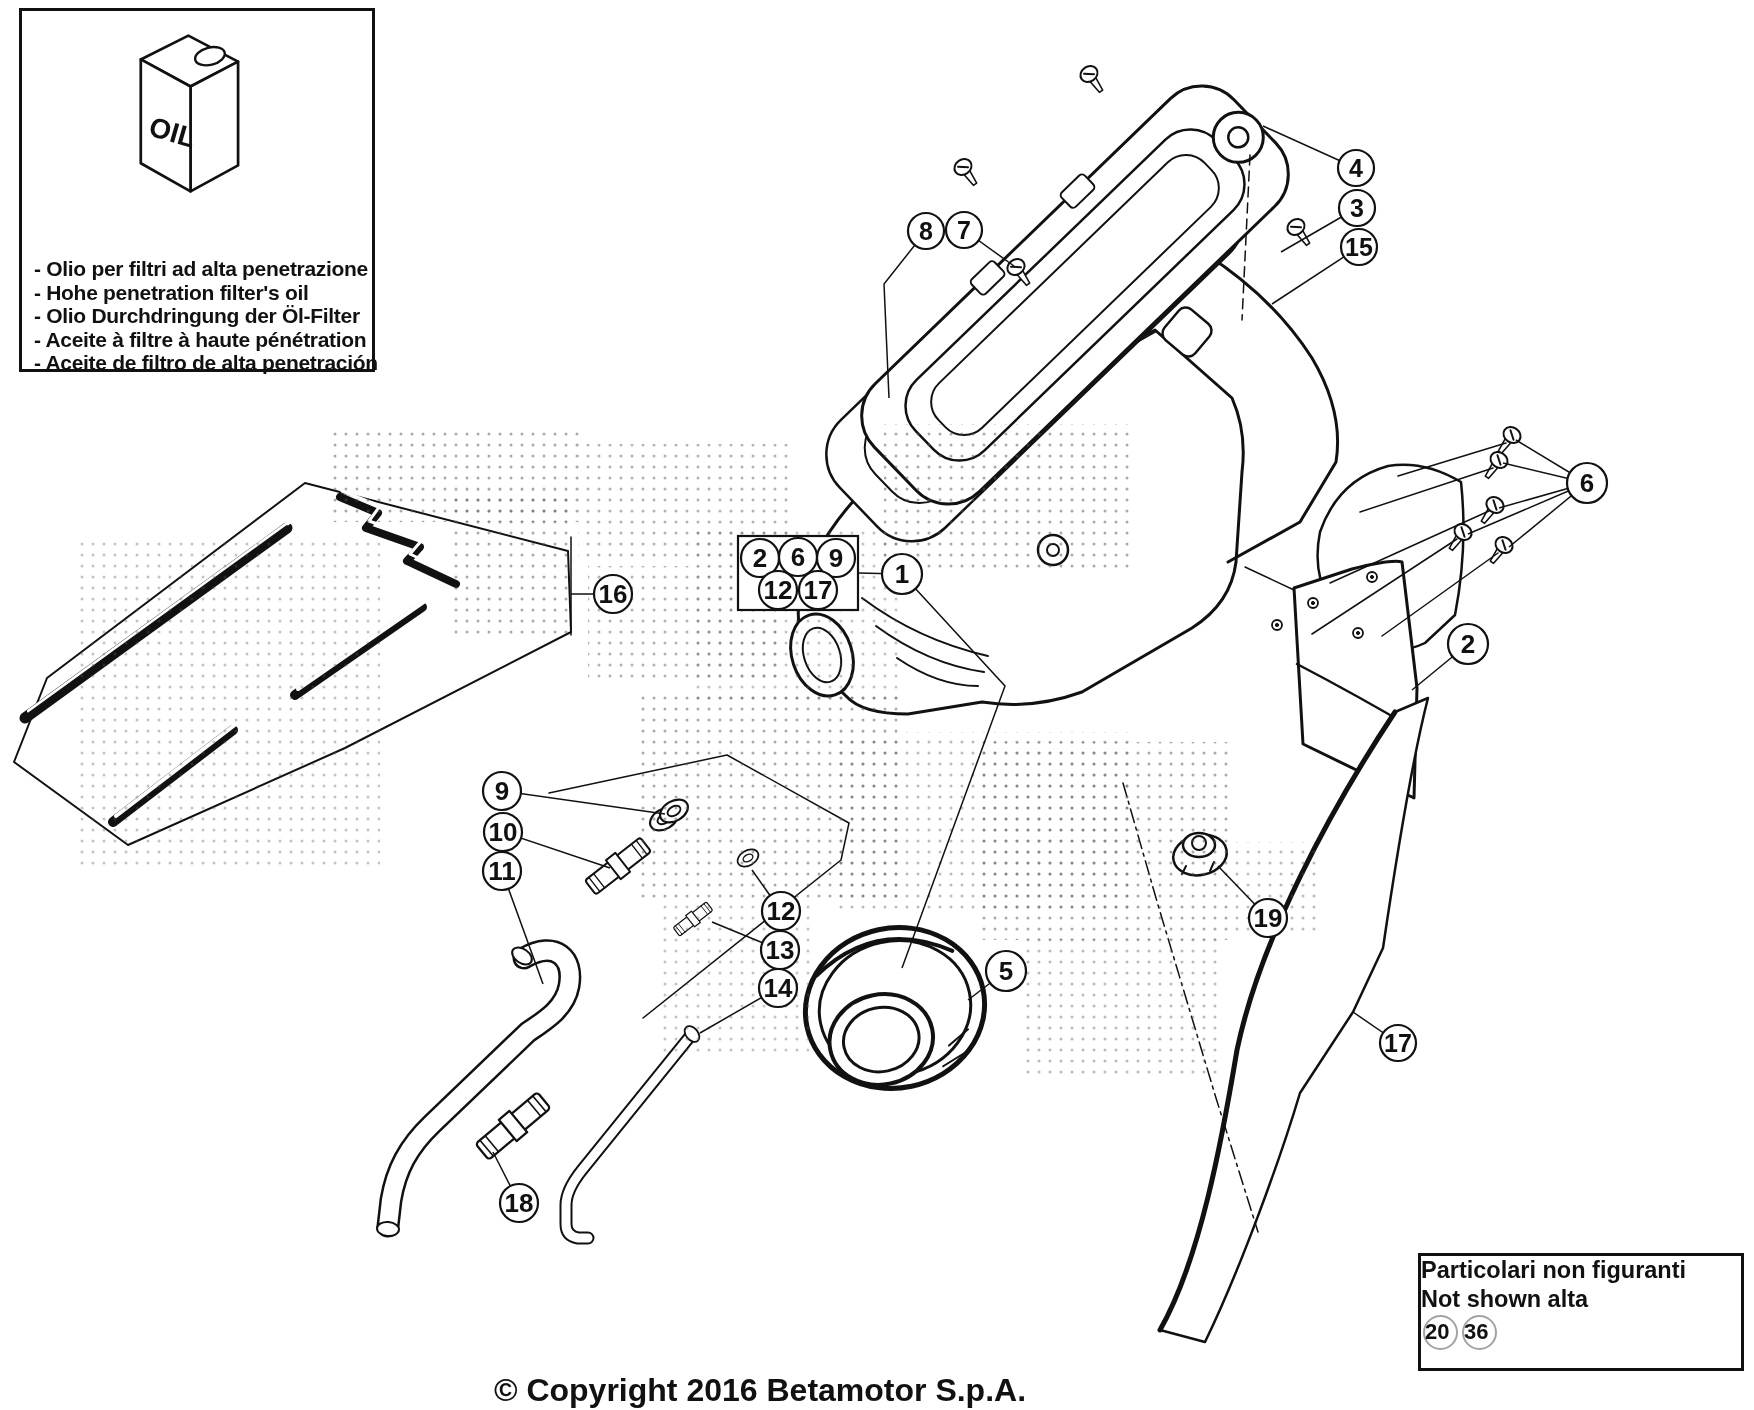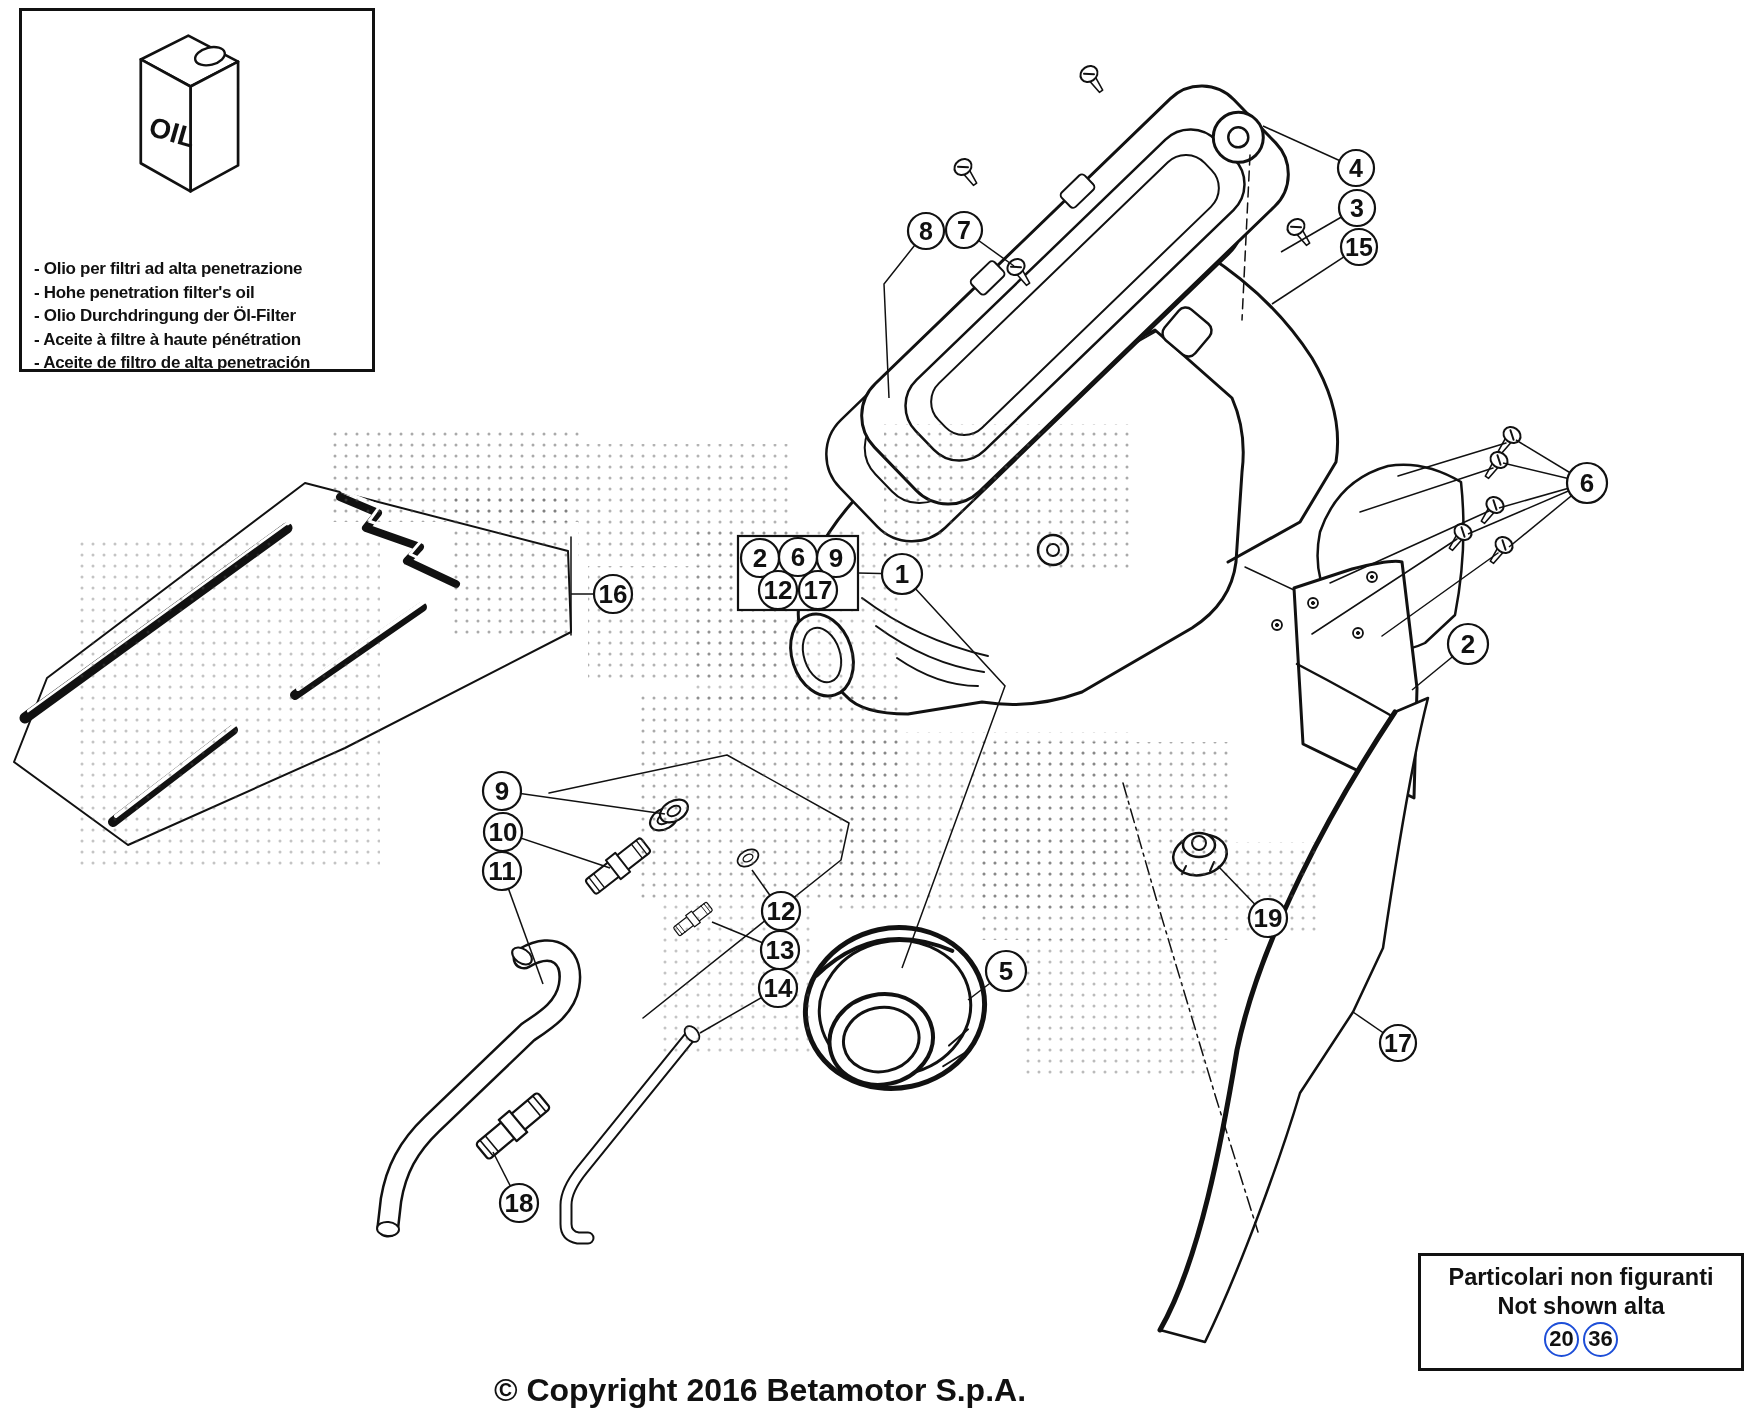--- a/index.html
+++ b/index.html
@@ -2,25 +2,25 @@
 <html><head>
 <meta charset="utf-8">
 <style>
   html,body{margin:0;padding:0;background:#fff;}
   .stage{position:relative;width:1754px;height:1410px;background:#fff;overflow:hidden;
          font-family:"Liberation Sans","DejaVu Sans",sans-serif;color:#111;}
   .stage svg.main{position:absolute;left:0;top:0;z-index:1;}
   .panel-box{position:absolute;border:3px solid #111;background:#fff;z-index:2;box-sizing:border-box;}
   .oil-box{left:19px;top:8px;width:356px;height:364px;}
   .oil-can{position:absolute;left:85px;top:16px;width:180px;height:200px;}
-  .oil-lines{position:absolute;left:12px;top:246px;font-size:17px;font-weight:bold;
+  .oil-lines{position:absolute;left:12px;top:246px;font-size:21px;font-weight:bold;
              line-height:23.6px;letter-spacing:-0.3px;white-space:nowrap;}
-  .ns-box{left:1418px;top:1253px;width:326px;height:118px;text-align:center;
-          font-weight:bold;font-size:23.5px;line-height:29px;padding-top:7px;}
-  .ns-circ{display:inline-block;width:31px;height:31px;border:2px solid #1d4ed8;border-radius:50%;
+  .ns-box{left:1418px;top:1253px;width:326px;height:118px;
+          font-weight:bold;font-size:23.5px;line-height:29px;}
+  .ns-circ{display:inline-block;width:31px;height:31px;border:2px solid #a3a3a3;border-radius:50%;
            font-size:22px;line-height:30px;margin:1px 2px 0 2px;font-weight:bold;}
   .copyright{position:absolute;left:360px;top:1372px;width:800px;text-align:center;
              font-size:32px;font-weight:bold;z-index:2;}
 </style>
 </head>
 <body>
 
 <div class="stage">
 
   <svg class="main" width="1754" height="1410" viewBox="0 0 1754 1410">

